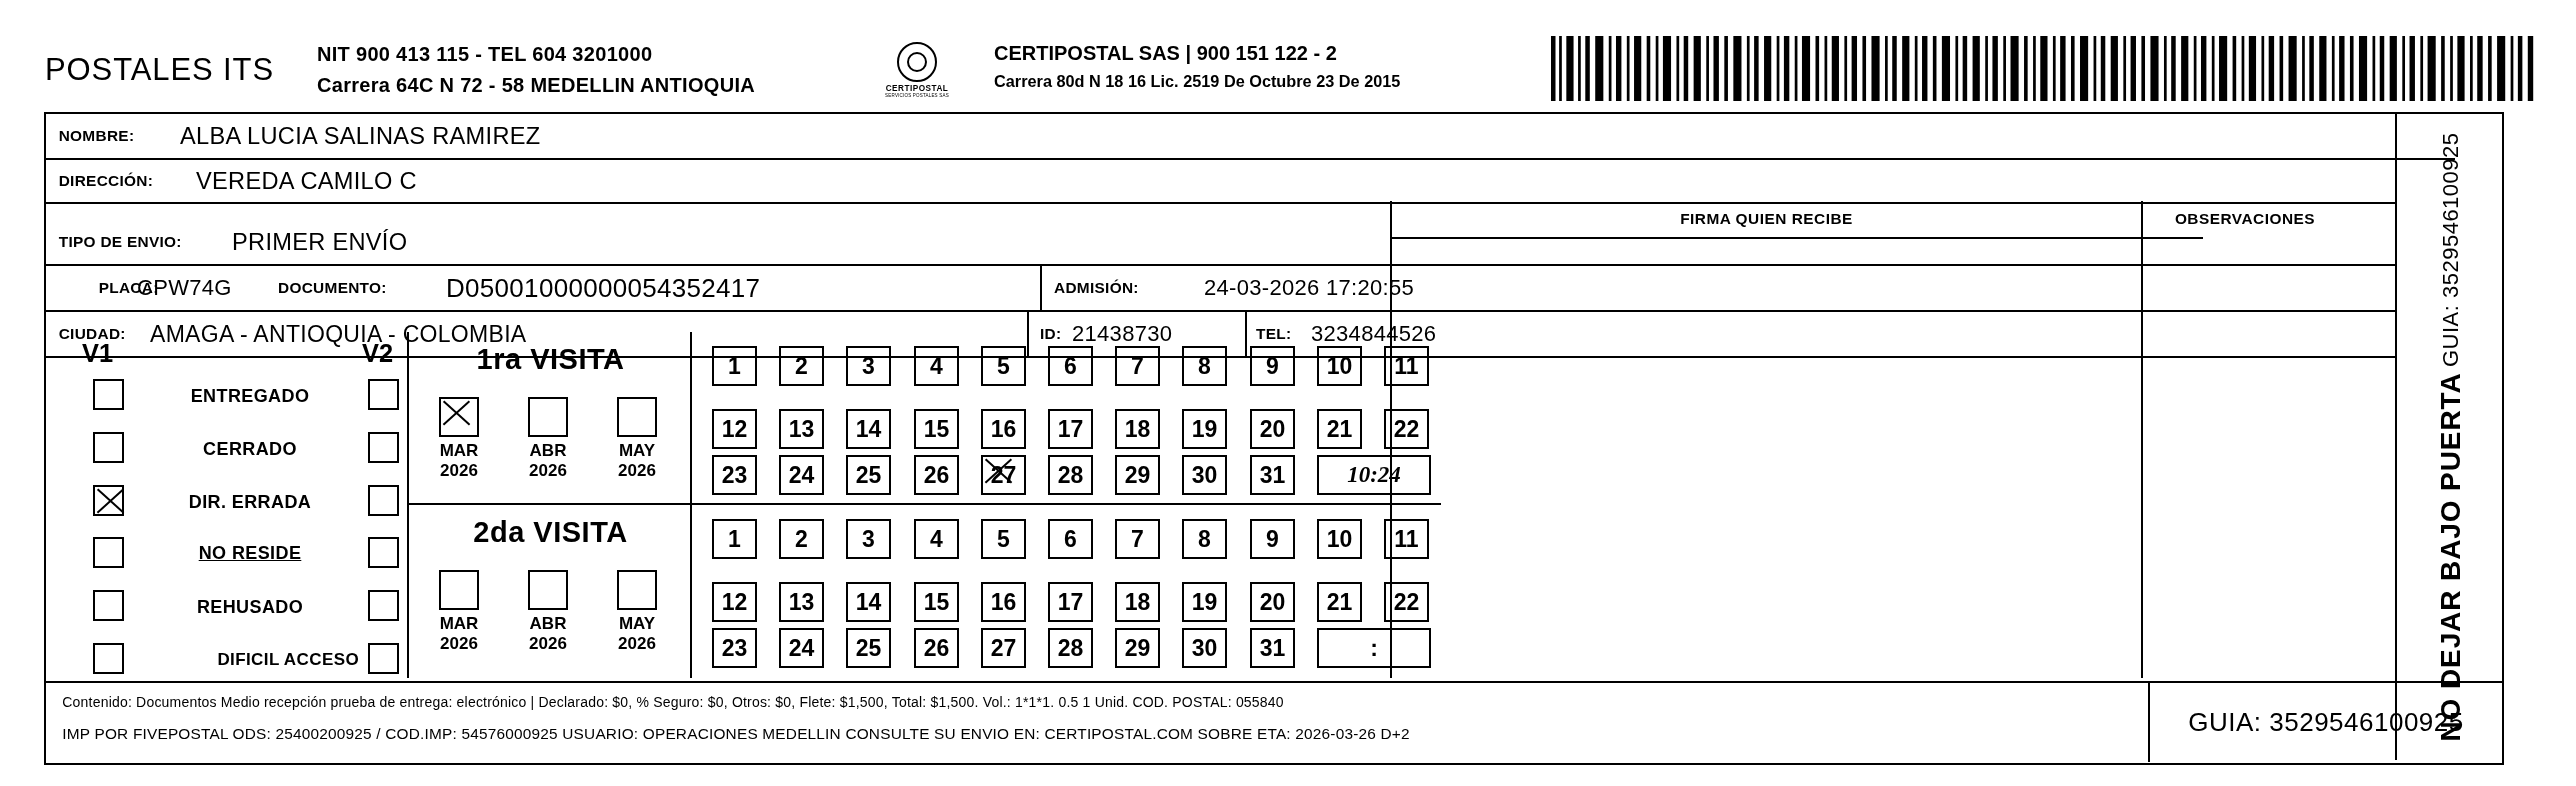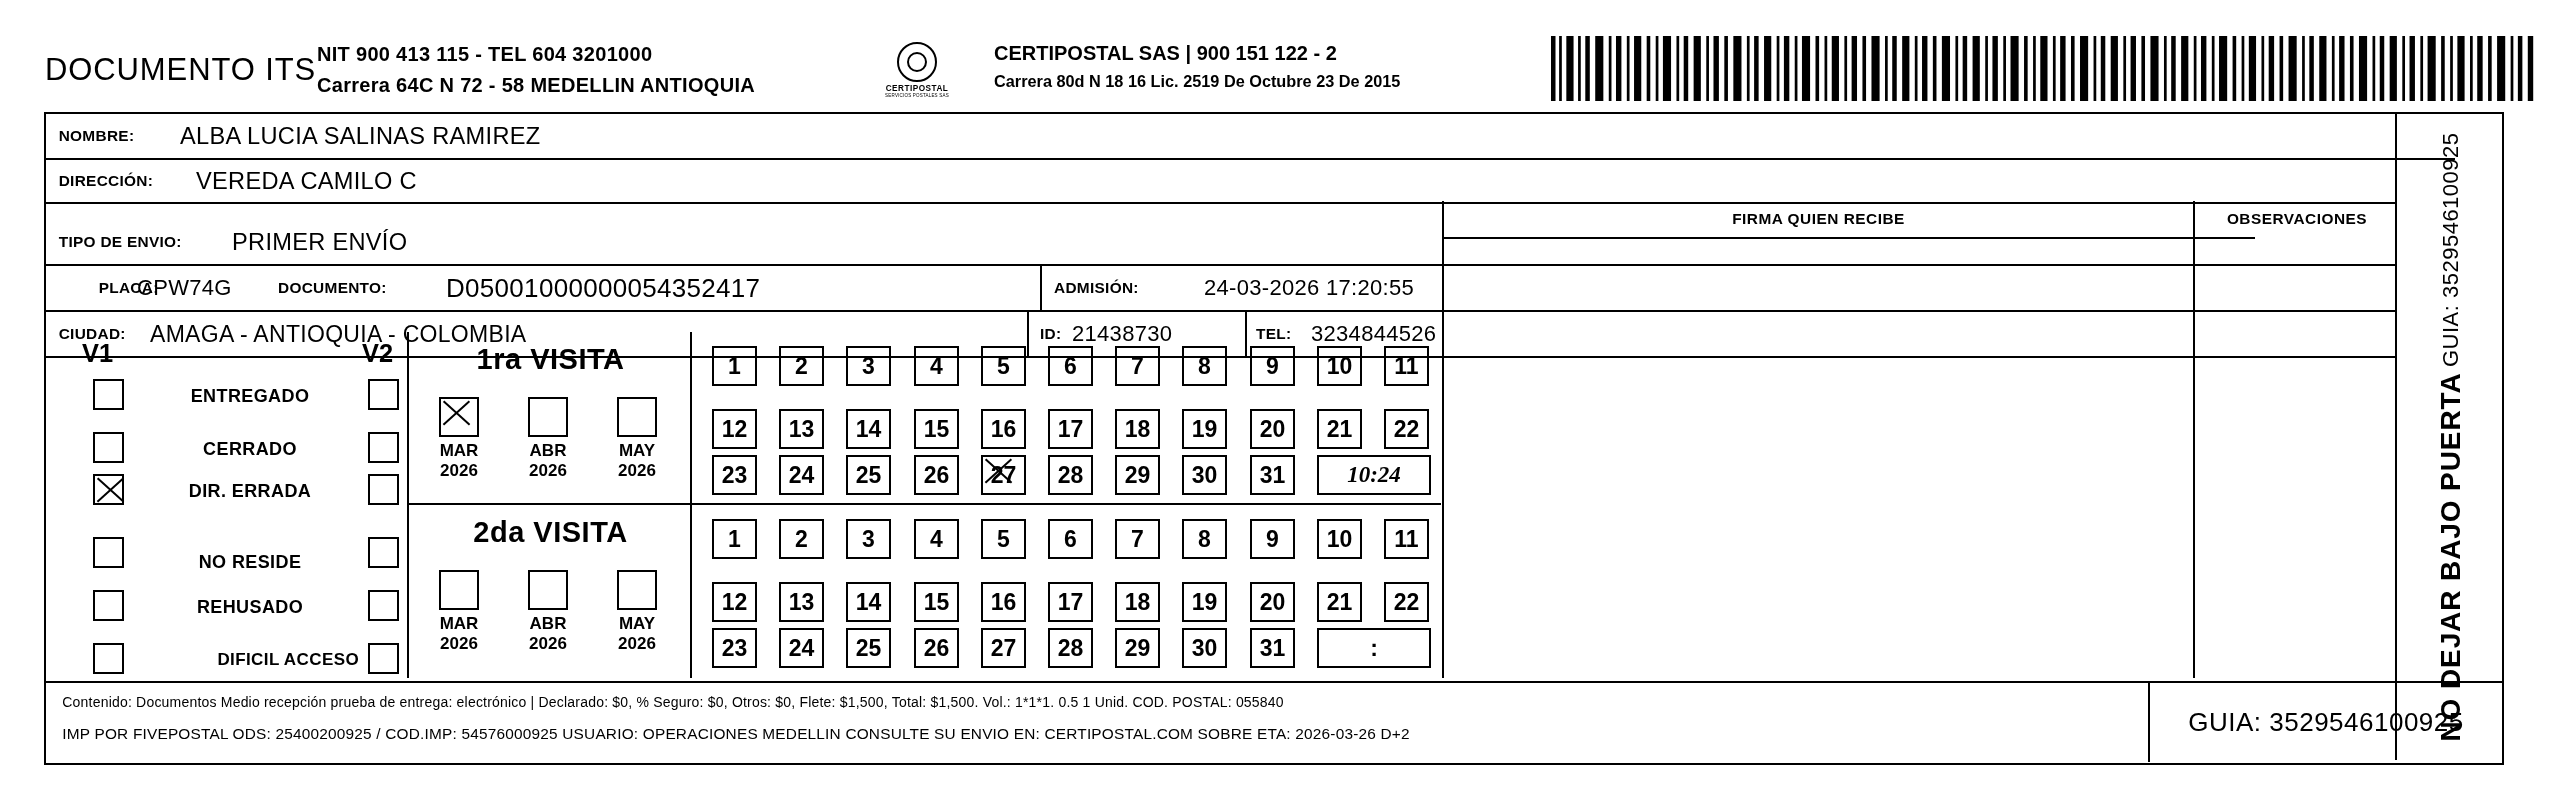--- a/index.html
+++ b/index.html
@@ -36,21 +36,21 @@
 
   .cellpad{position:absolute;top:50%;transform:translateY(-50%);}
 
   
   .vstrip{position:absolute;right:0;top:0;width:107px;height:646px;border-left:2.3px solid #000;box-sizing:border-box;}
   .vtext{position:absolute;left:0;top:0;width:646px;height:107px;transform-origin:0 0;transform:rotate(-90deg) translateX(-646px);display:flex;align-items:center;justify-content:center;gap:5.4px;}
   .vtext .big{font-size:28px;font-weight:bold;letter-spacing:0.9px;}
   .vtext .small{font-size:22px;letter-spacing:0.5px;}
 
   
-  .sigbox{position:absolute;left:1396px;top:87px;width:813px;height:477px;border-left:2.3px solid #000;box-sizing:border-box;}
+  .sigbox{position:absolute;left:1344px;top:87px;width:813px;height:477px;border-left:2.3px solid #000;box-sizing:border-box;}
   .sighdr{height:36px;border-bottom:2.3px solid #000;position:relative;}
   .obsdiv{position:absolute;left:749px;top:0;width:2.3px;height:477px;background:#000;}
   .sighdr-t{position:absolute;top:9px;left:0;width:749px;text-align:center;font-size:15.4px;font-weight:bold;letter-spacing:0.5px;}
   .obshdr-t{position:absolute;top:9px;left:752px;width:202px;text-align:center;font-size:15.4px;font-weight:bold;letter-spacing:0.5px;}
 
   
   .midarea{position:absolute;left:0;top:218px;width:2349px;height:346px;}
   .col-v{position:absolute;left:0;top:0;width:363px;height:346px;border-right:2.3px solid #000;box-sizing:border-box;}
   .v1{position:absolute;left:36px;top:7.3px;font-size:25.4px;font-weight:bold;}
   .v2{position:absolute;left:316px;top:7.3px;font-size:25.4px;font-weight:bold;}
@@ -86,21 +86,21 @@
   .ftext2{position:absolute;left:16.3px;top:42px;font-size:15.4px;letter-spacing:0.2px;}
   .guiabox{position:absolute;right:0;top:0;width:354px;height:79px;border-left:2.3px solid #000;box-sizing:border-box;display:flex;align-items:center;justify-content:center;}
   .guiabox span{font-size:26px;letter-spacing:0.5px;}
 </style>
 </head>
 <body>
 
 <div class="sheet">
 
   <div class="header">
-    <div class="brand">DOCUMENTO ITS</div>
+    <div class="brand">POSTALES ITS</div>
     <div class="nit">NIT 900 413 115 - TEL 604 3201000</div>
     <div class="nit2">Carrera 64C N 72 - 58 MEDELLIN ANTIOQUIA</div>
 
     <div class="certi-logo">
       <div class="circ"></div>
       <div class="cap">CERTIPOSTAL</div>
       <div class="cap2">SERVICIOS POSTALES SAS</div>
     </div>
 
     <div class="certip1">CERTIPOSTAL SAS | 900 151 122 - 2</div>
@@ -278,31 +278,31 @@
           <div class="optlabel" style="top:7.3px;">ENTREGADO</div>
           <div class="cbx r"></div>
         </div>
 
         <div class="optrow" style="top:100px;padding-left:40px;">
           <div class="cbx l"></div>
           <div class="optlabel" style="top:7.3px;">CERRADO</div>
           <div class="cbx r"></div>
         </div>
 
-        <div class="optrow" style="top:142px;padding-left:24px;">
+        <div class="optrow" style="top:153px;padding-left:24px;">
           <div class="cbx l">
               <span class="xmark"></span>
             </div>
           <div class="optlabel" style="top:7.3px;">DIR. ERRADA</div>
           <div class="cbx r"></div>
         </div>
 
         <div class="optrow" style="top:205px;">
           <div class="cbx l"></div>
-          <div class="optlabel" style="top:15px;">NO RESIDE</div>
+          <div class="optlabel" style="top:6px;text-decoration:underline;">NO RESIDE</div>
           <div class="cbx r"></div>
         </div>
 
         <div class="optrow" style="top:258px;">
           <div class="cbx l"></div>
           <div class="optlabel" style="top:7.3px;">REHUSADO</div>
           <div class="cbx r"></div>
         </div>
 
         <div class="optrow" style="top:311px;">

